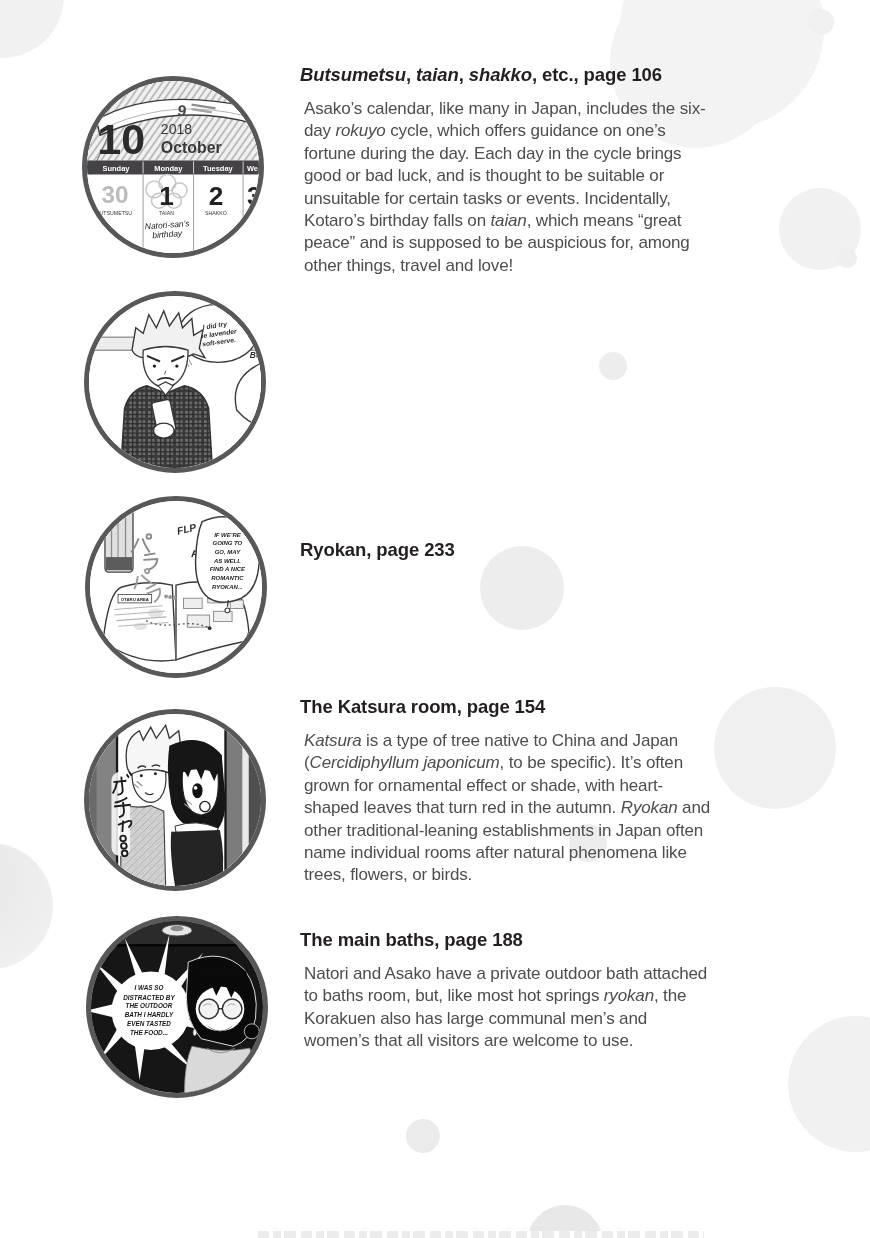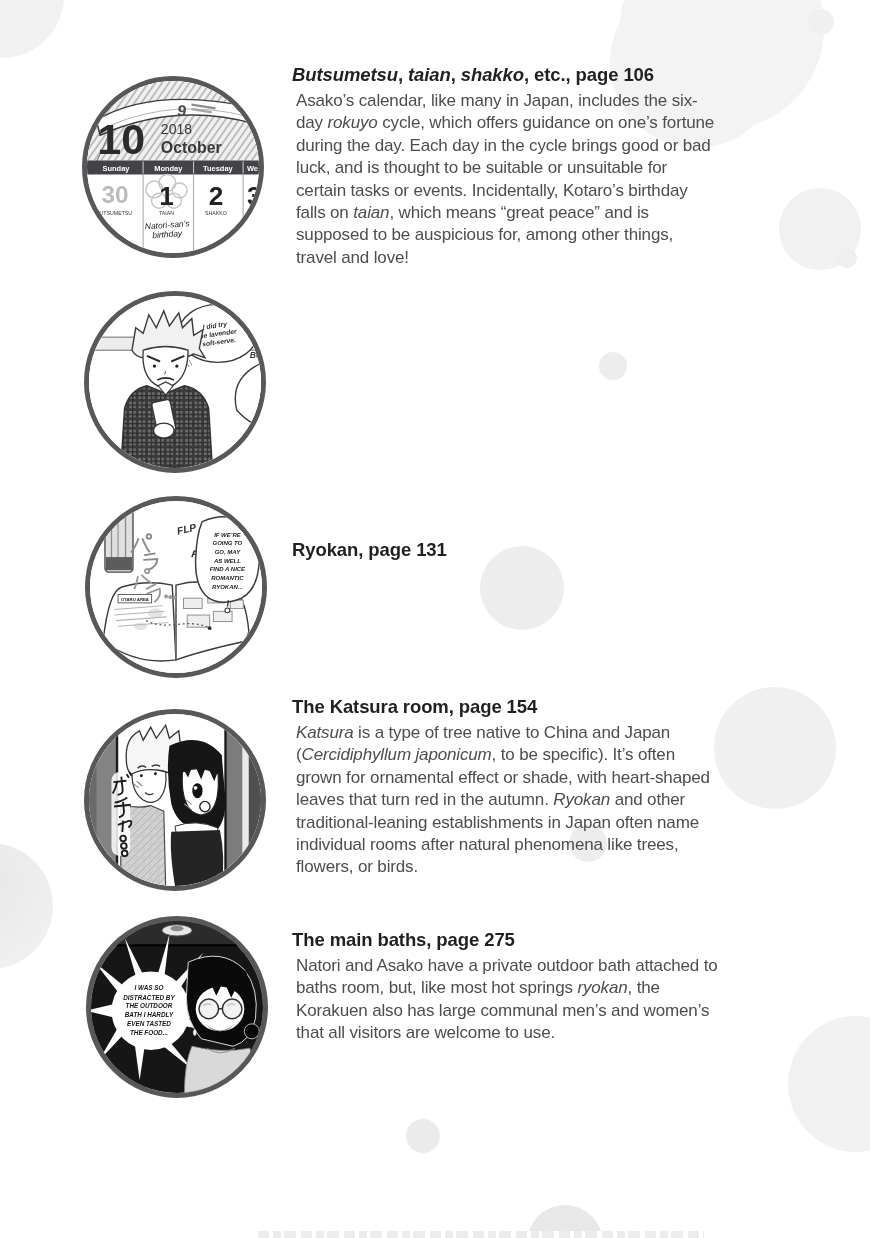--- a/index.html
+++ b/index.html
@@ -20,22 +20,22 @@
   .d11{left:-73px;top:843px;width:126px;height:126px;background:radial-gradient(circle at 35% 30%,#e6e6e6,#f3f3f3);}
   .d12{left:406px;top:1119px;width:34px;height:34px;background:#ebebeb;}
   .d13{left:788px;top:1016px;width:136px;height:136px;background:#f1f1f1;}
   .d14{left:527px;top:1205px;width:76px;height:76px;background:#e8e8e8;}
 
   .note{position:absolute;left:0;width:870px;z-index:1;}
   .thumb{position:absolute;width:182px;height:182px;border-radius:50%;
          border:5px solid #57585a;box-sizing:border-box;overflow:hidden;background:#fff;}
   .thumb svg{display:block;width:100%;height:100%;}
   .copy{position:absolute;left:292px;top:0;width:430px;}
-  .copy h3{margin:0 0 3px;font-size:18.5px;font-weight:bold;color:#231f20;letter-spacing:-0.1px;}
-  .copy p{margin:4px;font-size:17px;line-height:22.4px;color:#4d4d4f;letter-spacing:-0.15px;}
+  .copy h3{margin:0 8px 3px;font-size:18.5px;font-weight:bold;color:#231f20;letter-spacing:-0.1px;}
+  .copy p{margin:12px;font-size:17px;line-height:22.4px;color:#4d4d4f;letter-spacing:-0.15px;}
   .it{font-style:italic;}
 
   .n1{top:64px;}  .n1 .thumb{left:82px;top:12px;}
   .n2{top:308px;} .n2 .thumb{left:84px;top:-17px;}
   .n3{top:539px;} .n3 .thumb{left:85px;top:-43px;}
   .n4{top:696px;} .n4 .thumb{left:84px;top:13px;}
   .n5{top:929px;} .n5 .thumb{left:86px;top:-13px;}
 
   .footer-strip{position:absolute;left:258px;top:1231px;width:446px;height:7px;z-index:2;
     background:repeating-linear-gradient(90deg,#ececec 0 11px,#fff 11px 15px,#ececec 15px 23px,#fff 23px 26px,#ececec 26px 38px,#fff 38px 43px);}
@@ -237,21 +237,21 @@
             <text x="147" y="57">GO, MAY</text>
             <text x="147" y="66">AS WELL</text>
             <text x="147" y="75">FIND A NICE</text>
             <text x="147" y="85">ROMANTIC</text>
             <text x="147" y="94">RYOKAN...</text>
           </g>
         </g>
       </svg>
     </div>
     <div class="copy">
-      <h3><span>Ryokan, page 131</span></h3>
+      <h3><span>Ryokan, page 233</span></h3>
     </div>
   </section>
 
   <section class="note n4">
     <div class="thumb">
       <svg viewBox="0 0 184 184">
         <defs>
           <pattern id="p4k" width="8" height="8" patternUnits="userSpaceOnUse">
             <rect width="8" height="8" fill="#d2d2d2"></rect>
             <path d="M0,8 L8,0" stroke="#a8a8a8" stroke-width="1"></path>
@@ -359,19 +359,19 @@
           <path d="M120,91 Q124,87 129,90 M146,91 Q150,87 154,90" stroke="#bbb" stroke-width="1.2" fill="none"></path>
           <path d="M122,110 Q138,126 154,110 Q146,117 138,117.5 Q130,117 122,110 Z" fill="#1c1c1c"></path>
           <path d="M124,110 Q138,118 152,110" stroke="#fff" stroke-width="1.5" fill="none"></path>
           <path d="M110,116 Q108,121 111,123 Q114,121 112,116 Z" fill="#fff" stroke="#777" stroke-width="0.6"></path>
           <path d="M108,134 Q140,142 170,136 L178,184 L100,184 Q100,152 108,134 Z" fill="#d9d9d9" stroke="#8a8a8a" stroke-width="0.8"></path>
           <path d="M124,136 Q138,146 154,136" stroke="#8a8a8a" stroke-width="1" fill="none"></path>
         </g>
       </svg>
     </div>
     <div class="copy">
-      <h3><span>The main baths, page 275</span></h3>
+      <h3><span>The main baths, page 188</span></h3>
       <p><span>Natori and Asako have a private outdoor bath attached to baths room, but, like most hot springs </span><span class="it">ryokan</span><span>, the Korakuen also has large communal men’s and women’s that all visitors are welcome to use.</span></p>
     </div>
   </section>
 
   <div class="footer-strip"></div>
 </div>
 
 </body></html>

